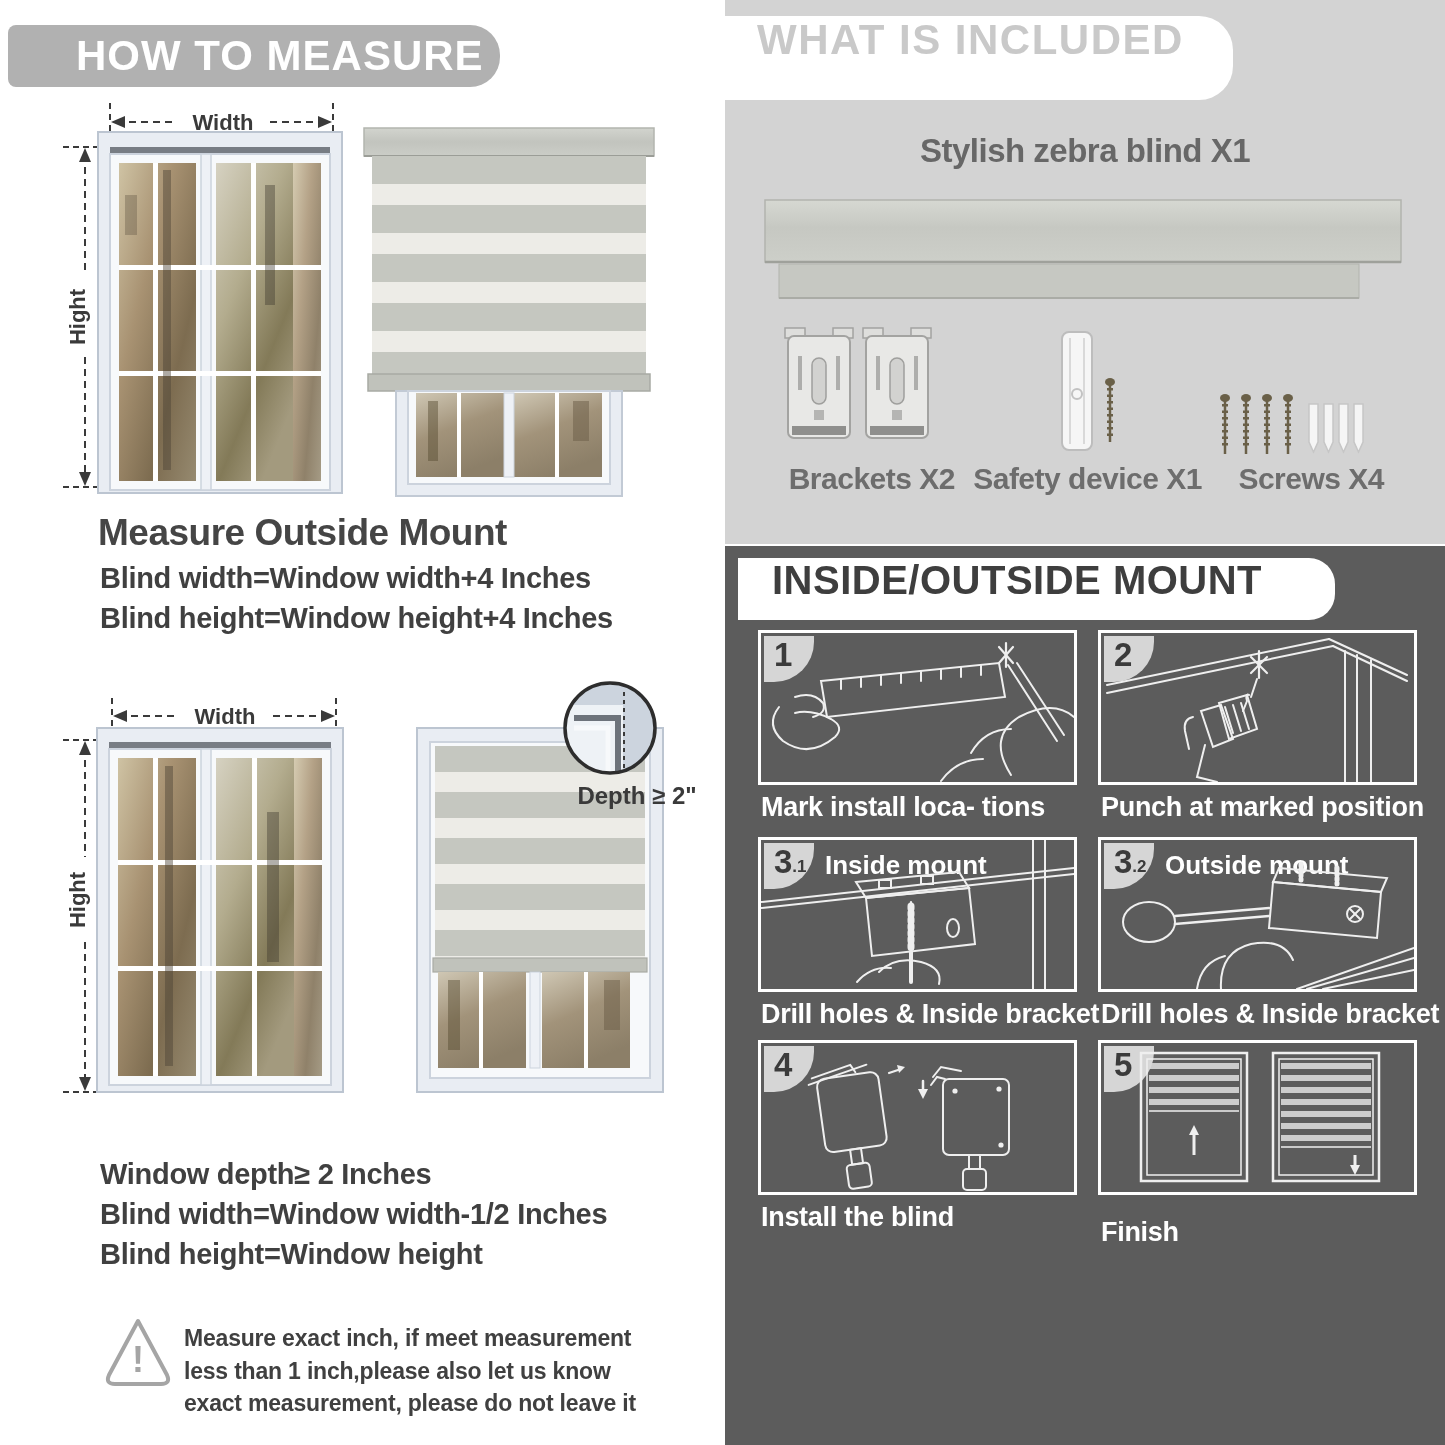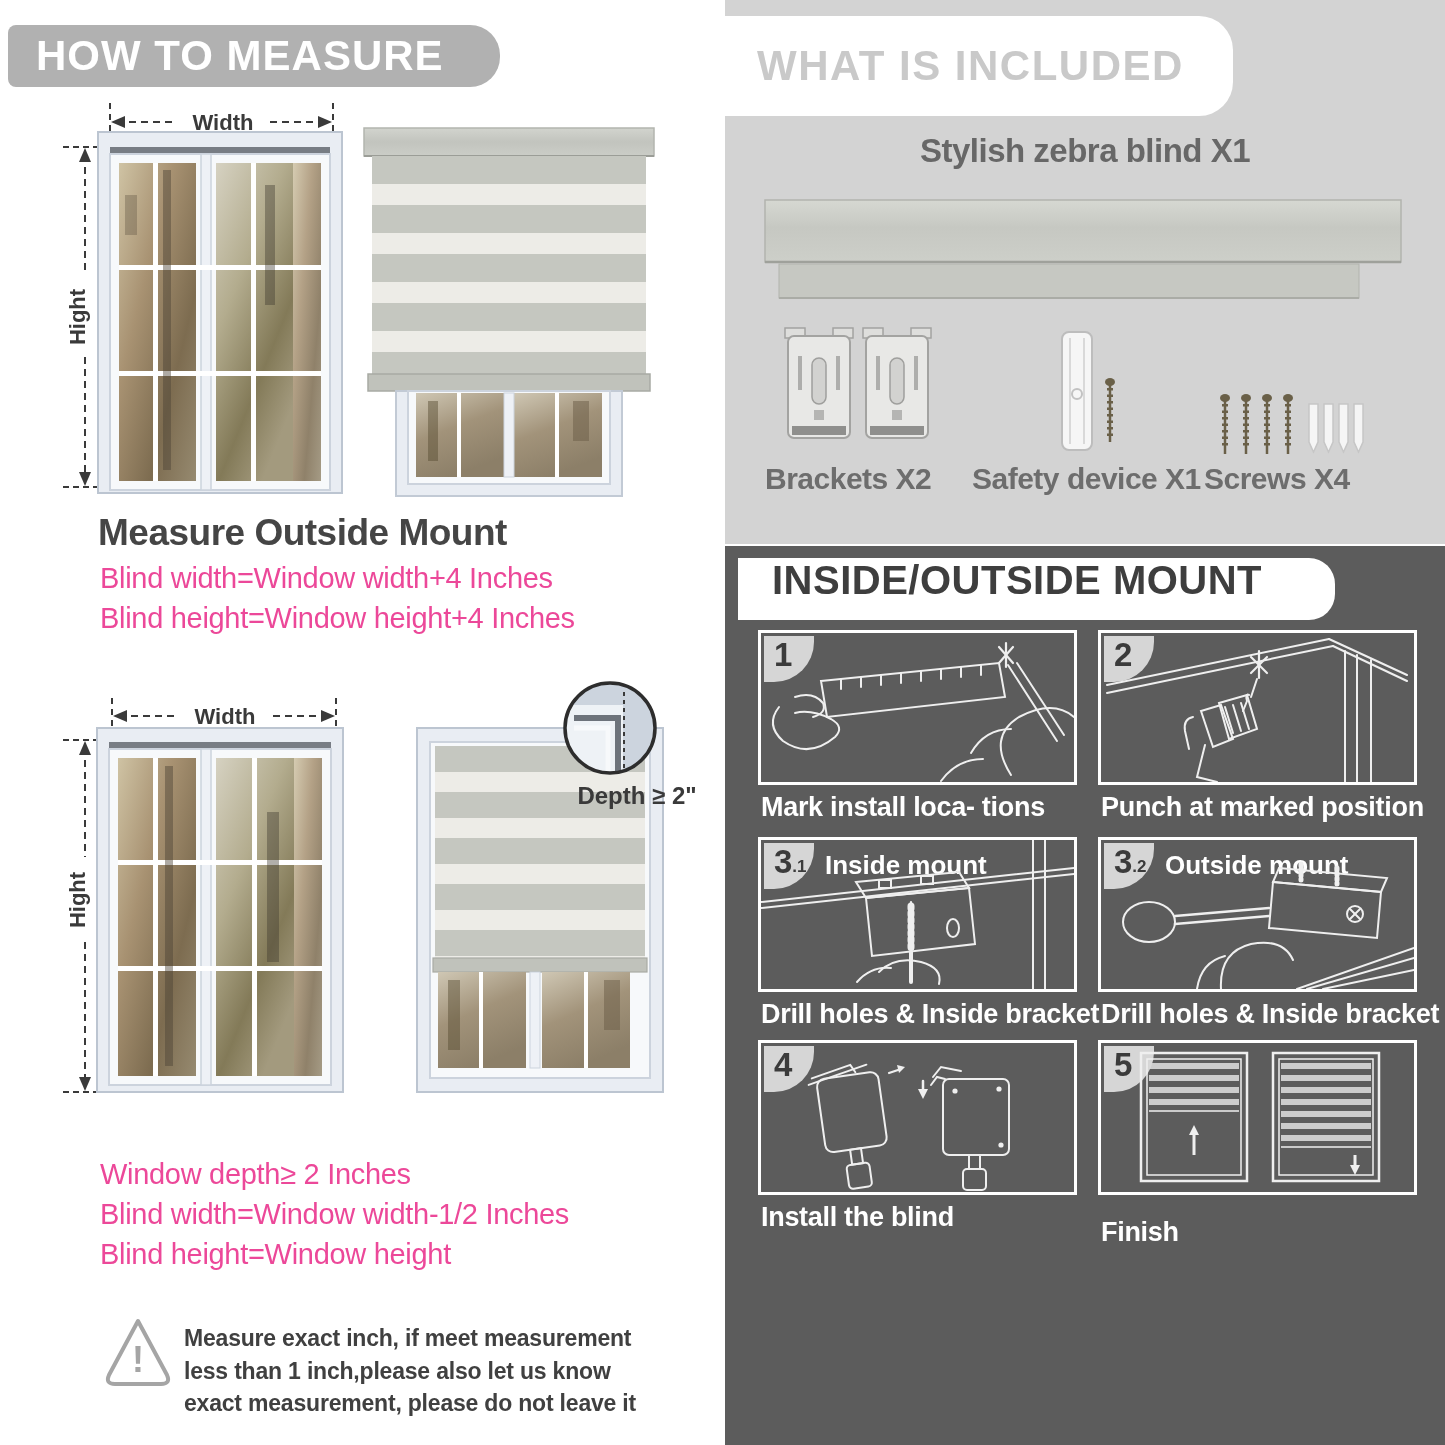--- a/index.html
+++ b/index.html
@@ -4,34 +4,34 @@
 <style>
   html,body{margin:0;padding:0;background:#ffffff;}
   #stage{position:relative;width:1445px;height:1445px;background:#ffffff;overflow:hidden;
          font-family:"Liberation Sans","DejaVu Sans",sans-serif;}
   .abs{position:absolute;}
 
   
   .howto-bar{left:8px;top:25px;width:492px;height:62px;background:#b1b1b1;
              border-radius:8px 30px 30px 8px;display:flex;align-items:center;}
   .howto-bar span{color:#ffffff;font-size:42px;font-weight:700;letter-spacing:1px;
-                  padding-left:28px;white-space:nowrap;}
+                  padding-left:28px;white-space:nowrap;margin-left:40px;}
   .h-measure{color:#454545;font-size:37px;font-weight:700;letter-spacing:-0.5px;white-space:nowrap;}
-  .h-sub{color:#ec4899;font-size:29px;font-weight:400;letter-spacing:-0.3px;white-space:nowrap;}
+  .h-sub{color:#404040;font-size:29px;font-weight:700;letter-spacing:-0.3px;white-space:nowrap;}
   .warn-text{color:#404040;font-size:23px;font-weight:700;letter-spacing:-0.2px;line-height:1.42;}
 
   
   .panel-light{left:725px;top:0;width:720px;height:544px;background:#d3d3d3;}
   .panel-dark{left:725px;top:546px;width:720px;height:899px;background:#5c5c5c;}
-  .included-box{left:0;top:16px;width:508px;height:100px;background:#ffffff;
-                border-radius:0 34px 34px 0;display:flex;align-items:center;}
+  .included-box{left:0;top:16px;width:508px;height:84px;background:#ffffff;
+                border-radius:0 34px 34px 0;display:flex;}
   .included-box span{color:#c9c9c9;font-size:42px;font-weight:700;letter-spacing:1.5px;padding-left:32px;white-space:nowrap;}
   .product-label{left:0;top:132px;width:720px;text-align:center;color:#676767;
                  font-size:33px;font-weight:700;letter-spacing:-0.5px;}
-  .part-label{color:#6d6d6d;font-size:30px;font-weight:700;text-align:left;letter-spacing:-0.5px;}
+  .part-label{color:#6d6d6d;font-size:30px;font-weight:700;text-align:right;letter-spacing:-0.5px;}
   .mount-box{left:13px;top:12px;width:597px;height:62px;background:#ffffff;
              border-radius:0 26px 26px 0;display:flex;align-items:flex-start;}
   .mount-box span{color:#3e3e3e;font-size:40px;font-weight:700;letter-spacing:0.5px;padding-left:34px;white-space:nowrap;}
 
   .step-panel{width:319px;height:155px;border:3px solid #ffffff;box-sizing:border-box;background:#5c5c5c;}
   .badge{position:absolute;left:3px;top:3px;width:50px;height:46px;background:#d6d6d6;
          border-radius:0 0 40px 0;color:#3b3b3b;font-weight:700;
          display:flex;align-items:flex-start;justify-content:flex-start;padding:2px 0 0 10px;box-sizing:border-box;}
   .badge .num{font-size:33px;line-height:1;}
   .badge .sub{font-size:17px;line-height:1;position:relative;top:13px;}

